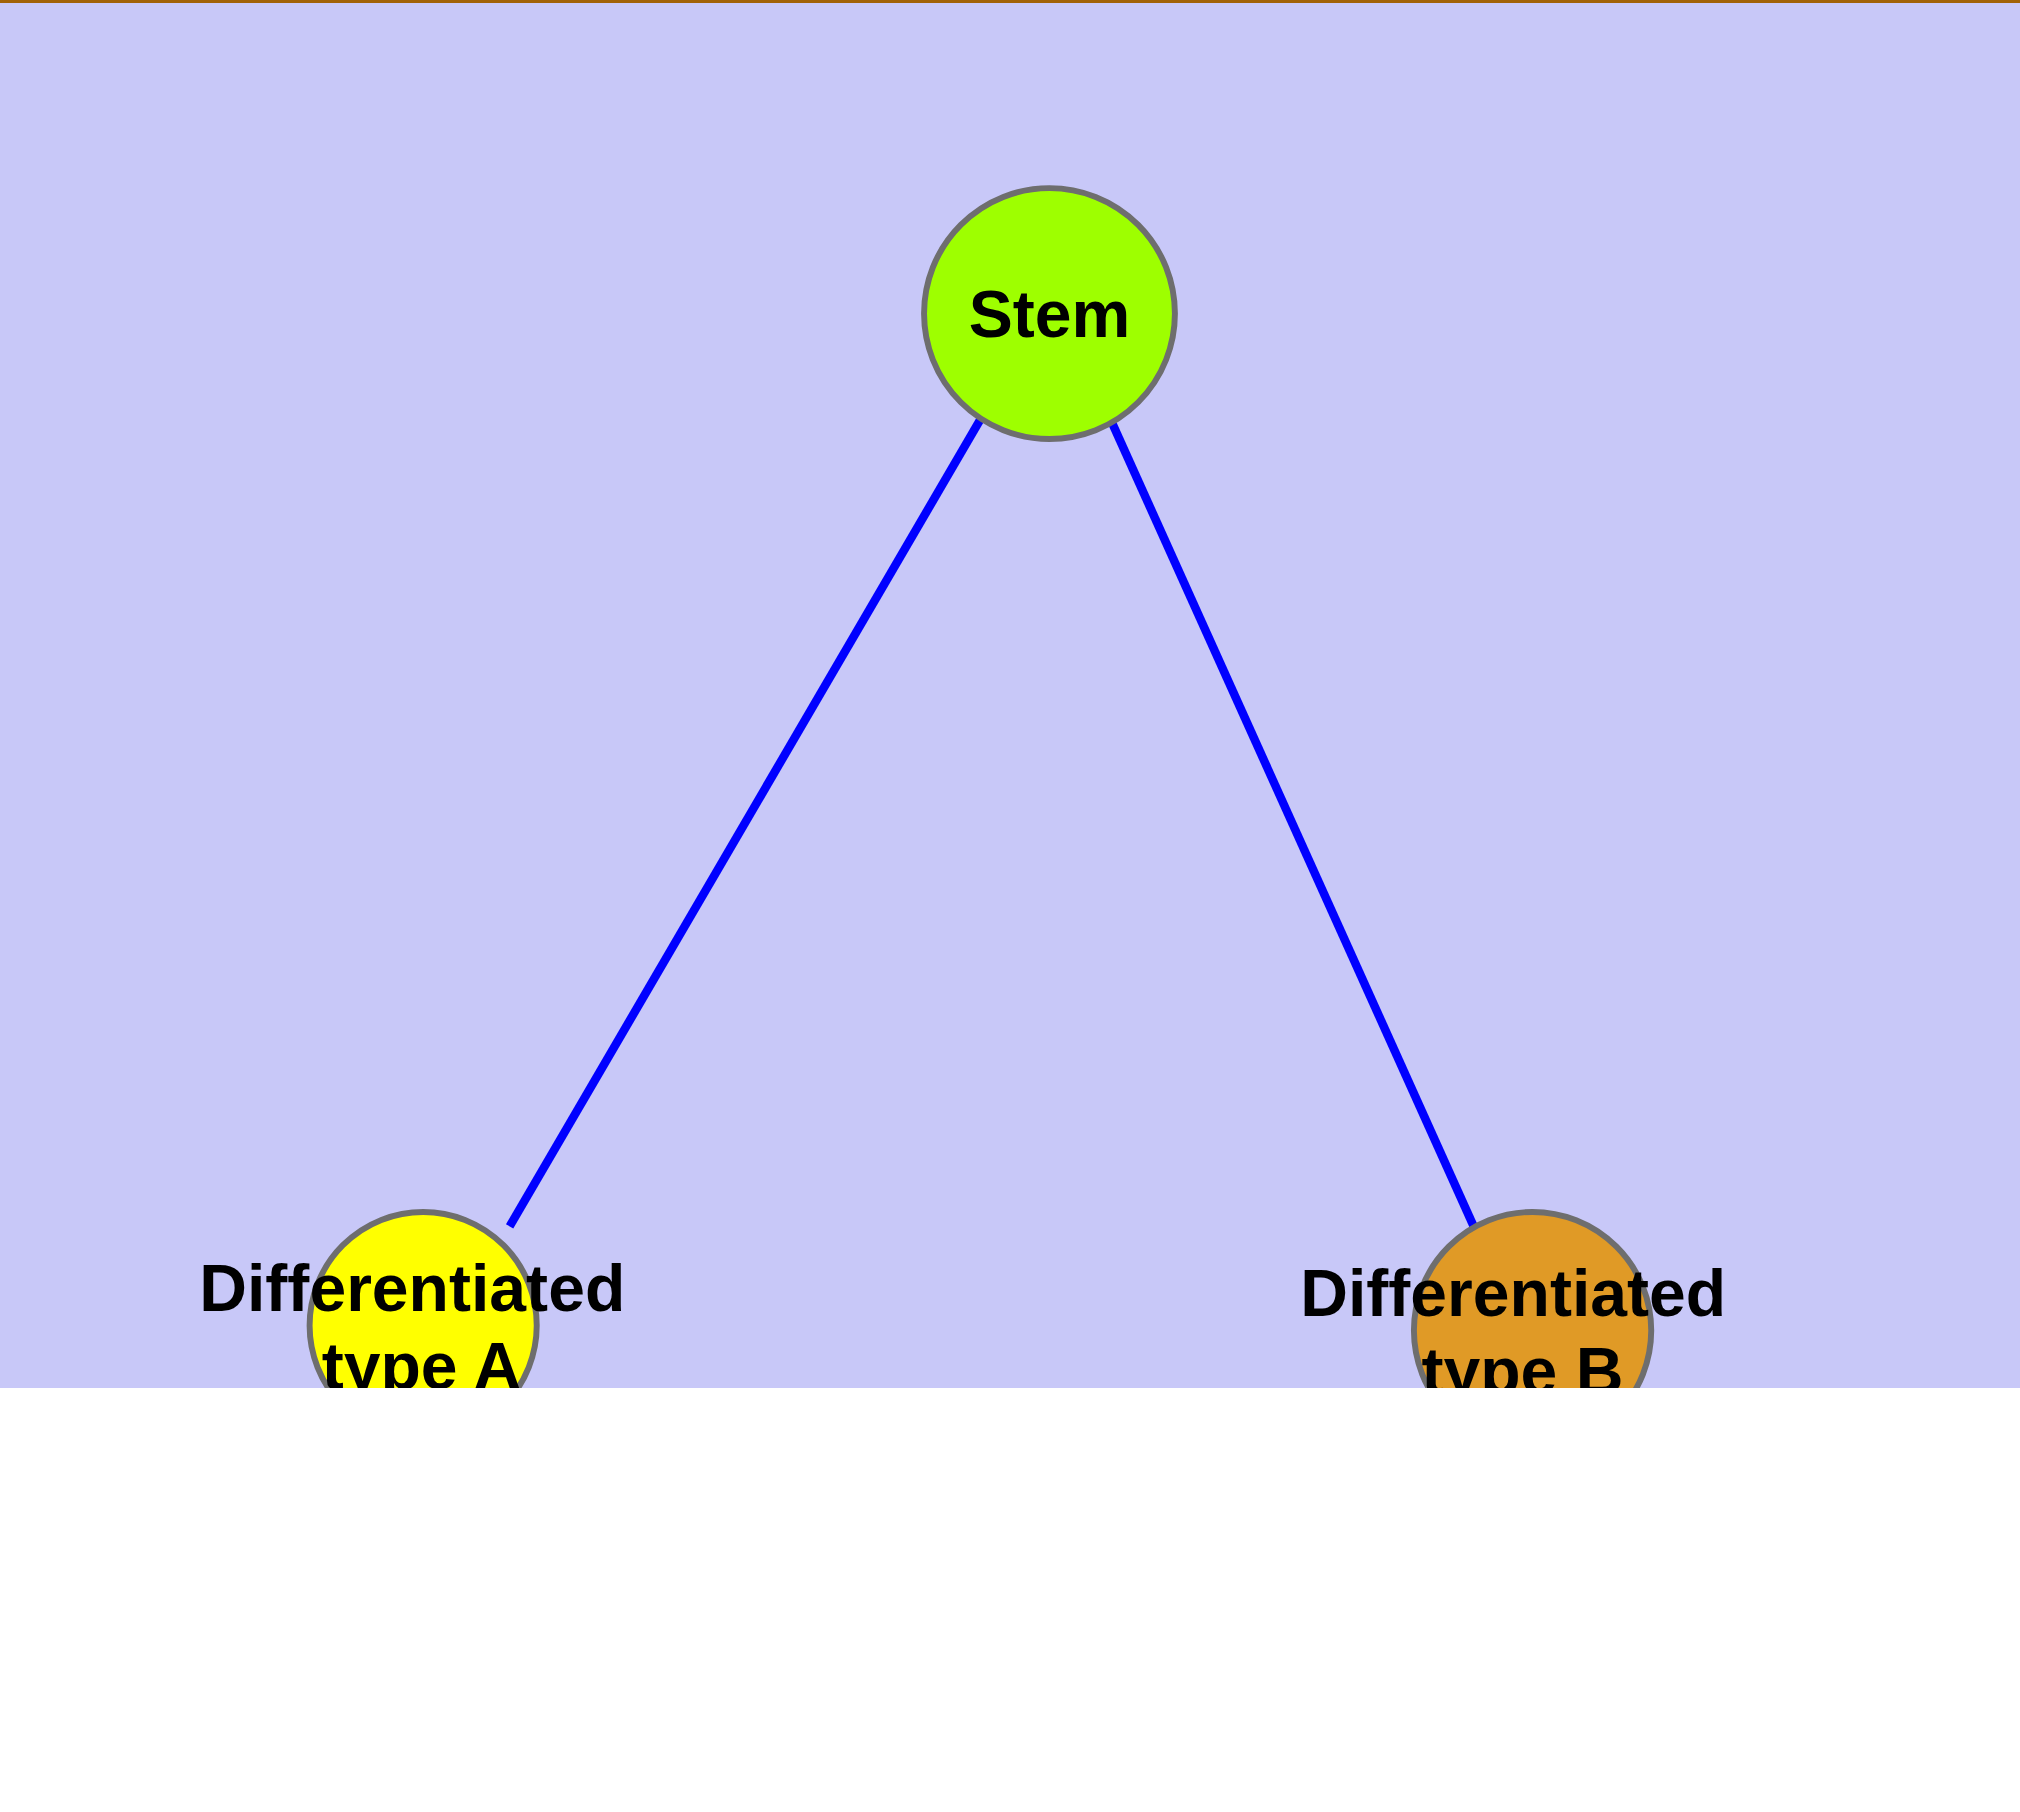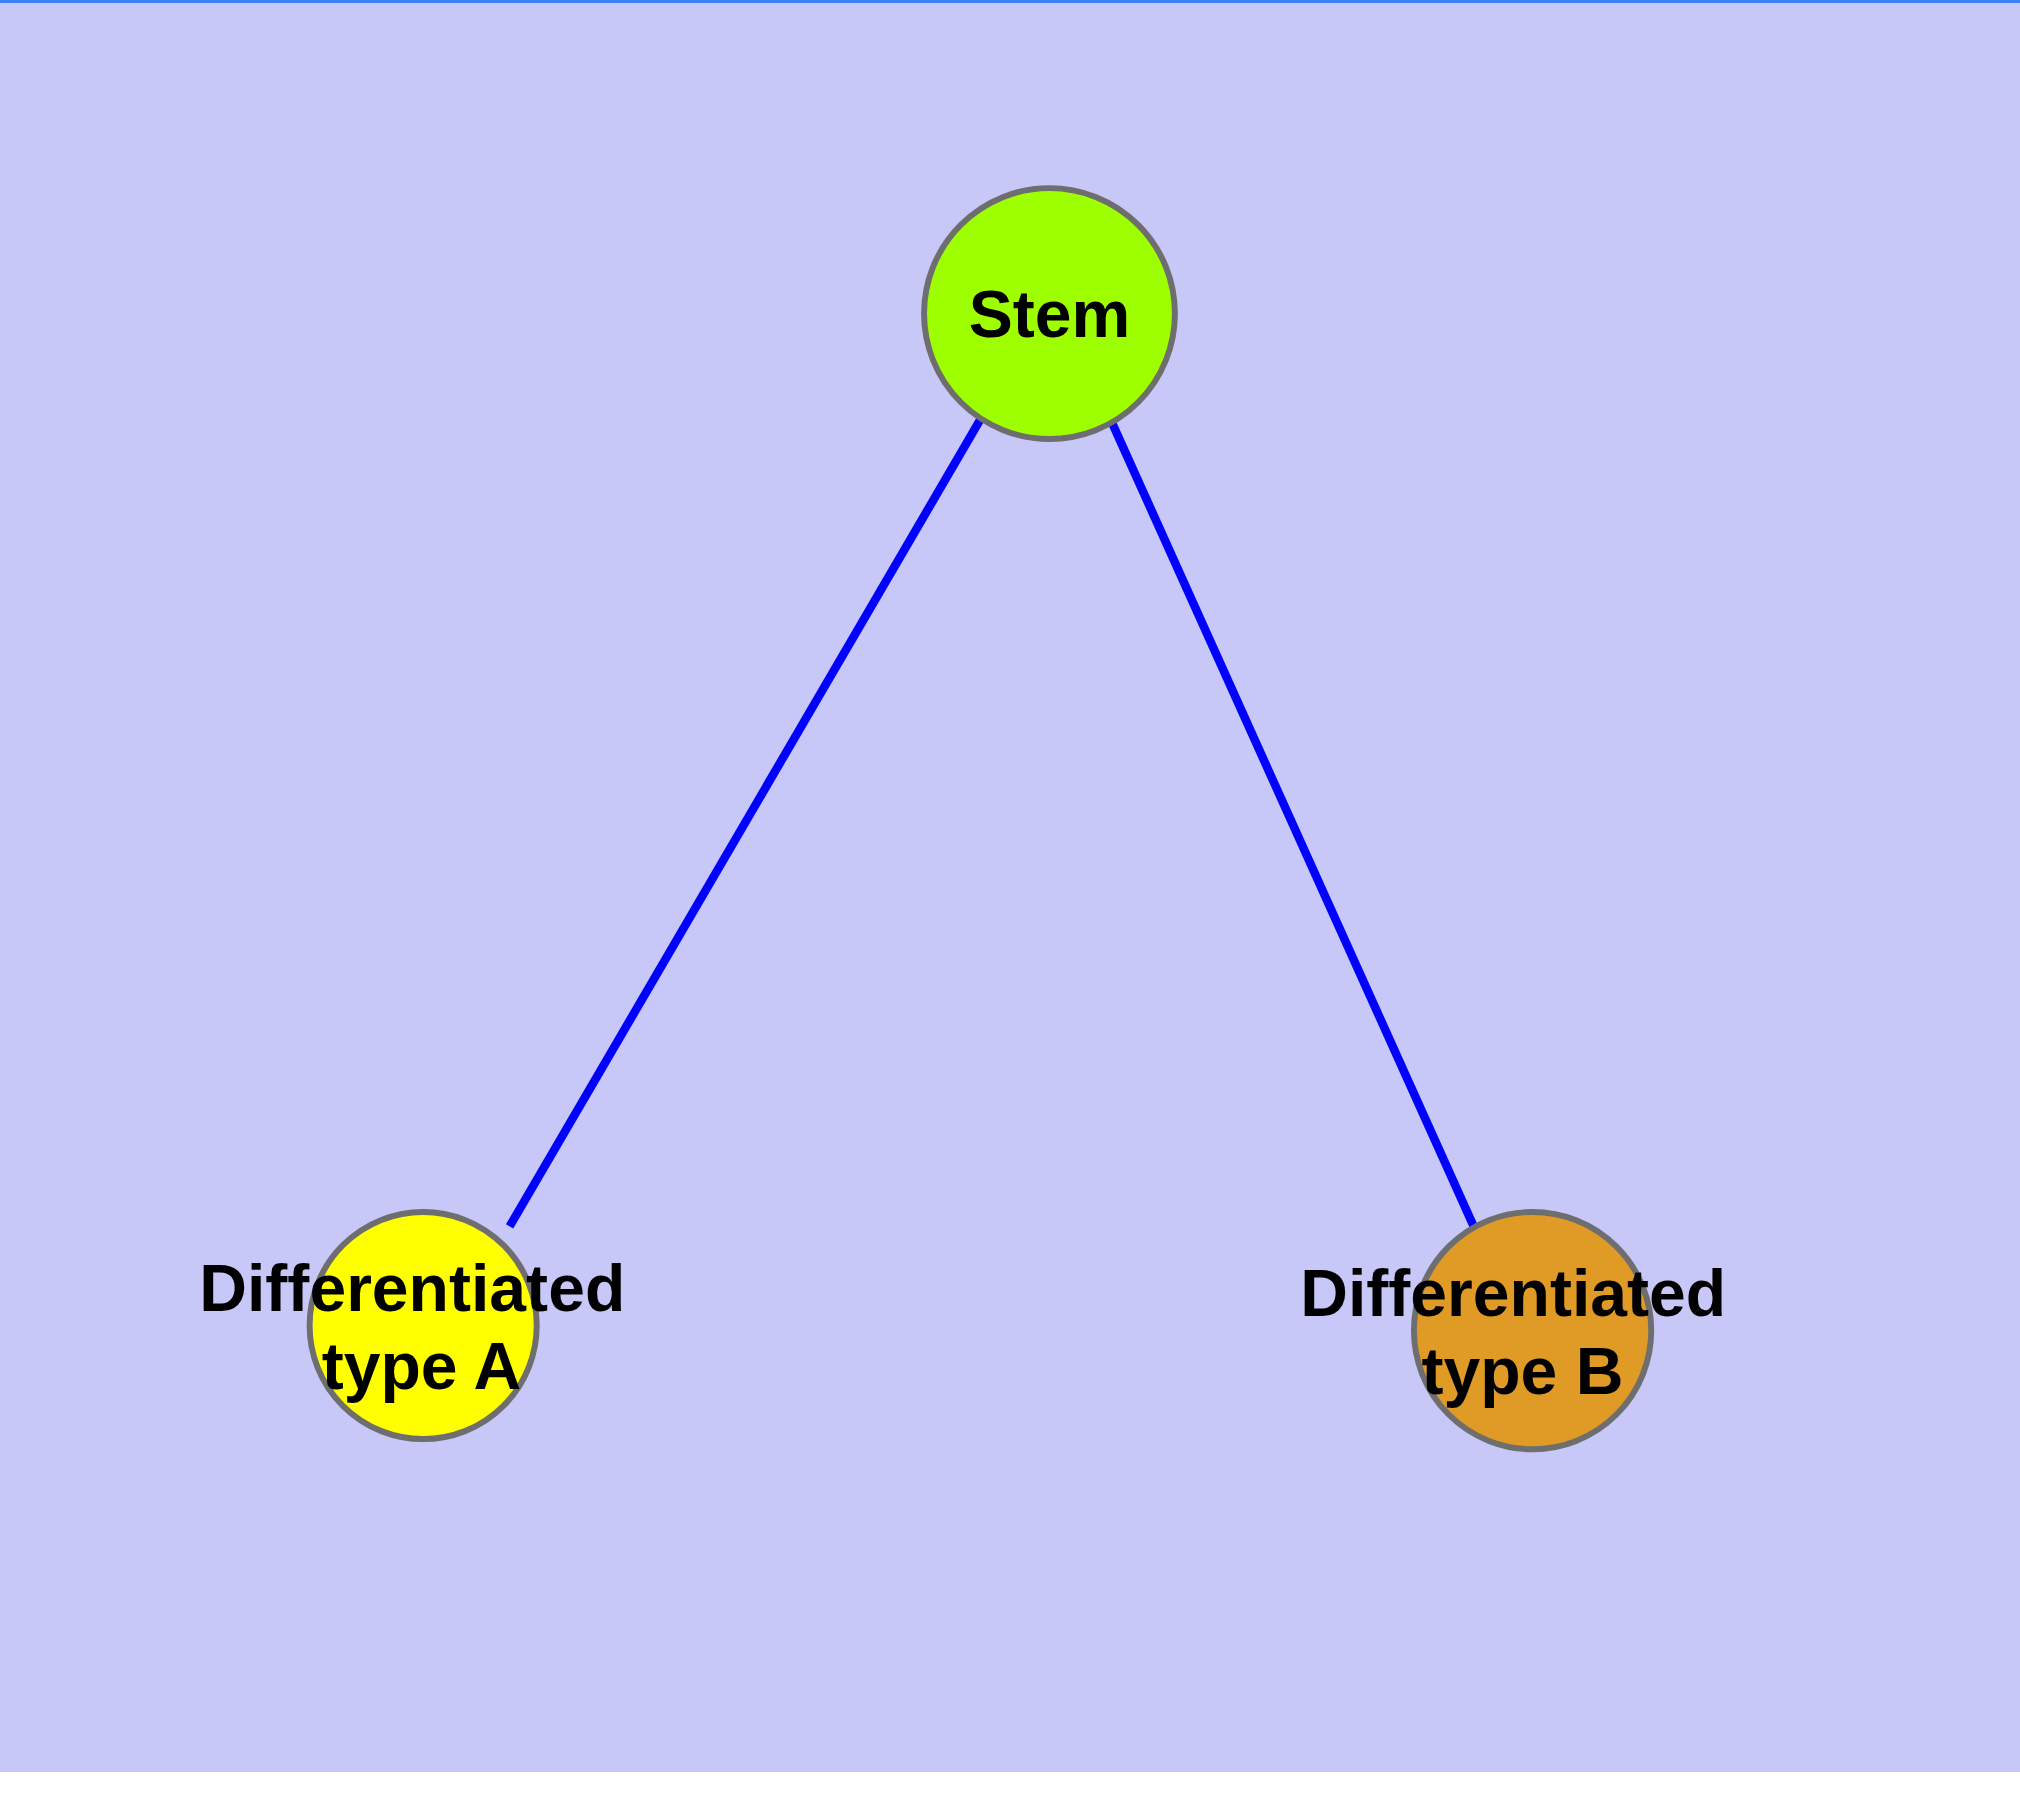--- a/index.html
+++ b/index.html
@@ -3,23 +3,23 @@
 <meta charset="utf-8">
 <style>
   html, body {
     margin: 0;
     padding: 0;
     background: #ffffff;
   }
   #canvas {
     position: relative;
     width: 2021px;
-    height: 1772px;
+    height: 1388px;
     overflow: hidden;
-    background: #3b82f6;
+    background: #a16207;
     font-family: "Liberation Sans", sans-serif;
   }
   #plot-background {
     position: absolute;
     left: 0;
     top: 3.4px;
     width: 2021px;
     height: 1809px;
     background: #c8c8f8;
   }

